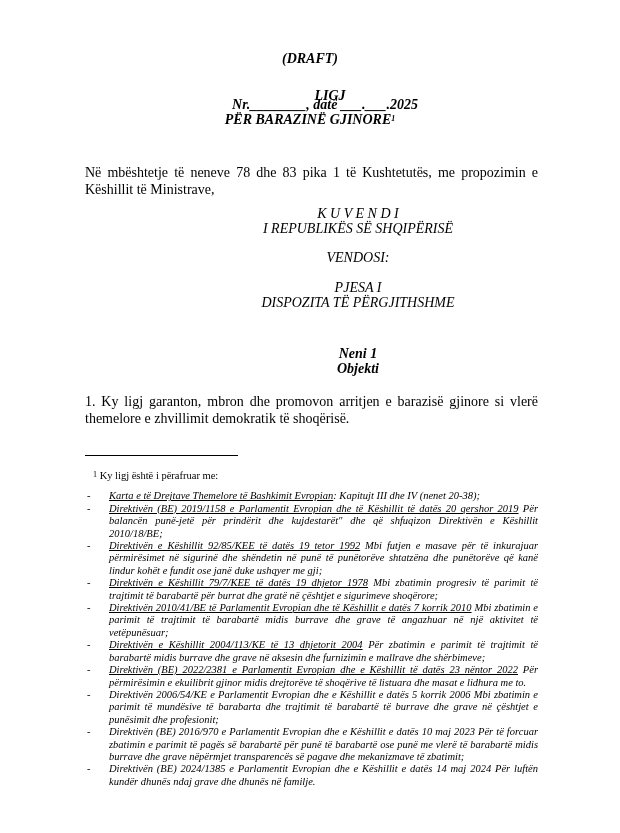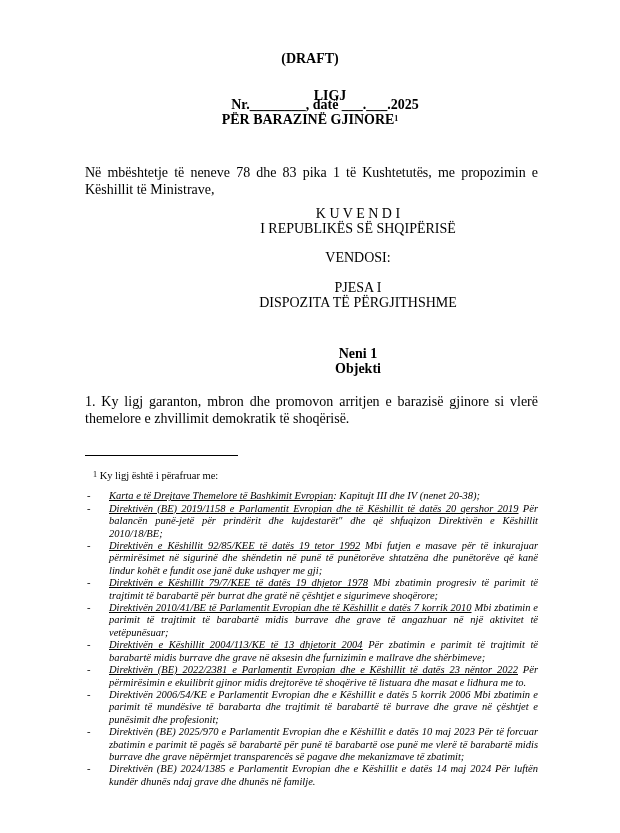--- a/index.html
+++ b/index.html
@@ -1,19 +1,19 @@
 <!DOCTYPE html>
 <html><head>
 <meta charset="utf-8">
 <style>
   html, body { margin:0; padding:0; background:#ffffff; }
   body { width:620px; height:833px; position:relative; overflow:hidden;
          font-family:"Liberation Serif", serif; color:#000; }
   .abs { position:absolute; }
-  .center { left:0; width:620px; text-align:center; }
+  .center { left:0; width:620px; text-align:center;font-style:italic; }
   .b { font-weight:bold; }
   .body { font-size:14px; line-height:16px;margin-left:48px; }
   .title { font-size:14px; line-height:15px; }
   sup.fn { font-size:8px; vertical-align:top; position:relative; top:-1px; }
   .para { left:85px; width:453px; font-size:14px; line-height:17px; text-align:justify; }
   .fn-rule { left:85px; top:455px; width:153px; height:0; border-top:1px solid #000; }
   .fn-block { left:85px; top:462px; width:453px; font-size:10.5px; line-height:12.4px; }
   .fn-intro { margin:8px; }
   .fn-list { list-style:none; margin:0; padding:0; }
   .fn-item { position:relative; padding-left:24px; text-align:justify; font-style:italic; }
@@ -51,18 +51,18 @@
     <p class="fn-intro"><sup class="fn">1</sup> <span>Ky ligj është i përafruar me:</span></p>
     <ul class="fn-list">
       <li class="fn-item"><span class="fn-dash">-</span><span class="u">Karta e të Drejtave Themelore të Bashkimit Evropian</span><span>: Kapitujt III dhe IV (nenet 20-38);</span></li>
       <li class="fn-item"><span class="fn-dash">-</span><span class="u">Direktivën (BE) 2019/1158 e Parlamentit Evropian dhe të Këshillit të datës 20 qershor 2019</span><span> Për balancën punë-jetë për prindërit dhe kujdestarët" dhe që shfuqizon Direktivën e Këshillit 2010/18/BE;</span></li>
       <li class="fn-item"><span class="fn-dash">-</span><span class="u">Direktivën e Këshillit 92/85/KEE të datës 19 tetor 1992</span><span> Mbi futjen e masave për të inkurajuar përmirësimet në sigurinë dhe shëndetin në punë të punëtorëve shtatzëna dhe punëtorëve që kanë lindur kohët e fundit ose janë duke ushqyer me gji;</span></li>
       <li class="fn-item"><span class="fn-dash">-</span><span class="u">Direktivën e Këshillit 79/7/KEE të datës 19 dhjetor 1978</span><span> Mbi zbatimin progresiv të parimit të trajtimit të barabartë për burrat dhe gratë në çështjet e sigurimeve shoqërore;</span></li>
       <li class="fn-item"><span class="fn-dash">-</span><span class="u">Direktivën 2010/41/BE të Parlamentit Evropian dhe të Këshillit e datës 7 korrik 2010</span><span> Mbi zbatimin e parimit të trajtimit të barabartë midis burrave dhe grave të angazhuar në një aktivitet të vetëpunësuar;</span></li>
       <li class="fn-item"><span class="fn-dash">-</span><span class="u">Direktivën e Këshillit 2004/113/KE të 13 dhjetorit 2004</span><span> Për zbatimin e parimit të trajtimit të barabartë midis burrave dhe grave në aksesin dhe furnizimin e mallrave dhe shërbimeve;</span></li>
       <li class="fn-item"><span class="fn-dash">-</span><span class="u">Direktivën (BE) 2022/2381 e Parlamentit Evropian dhe e Këshillit të datës 23 nëntor 2022</span><span> Për përmirësimin e ekuilibrit gjinor midis drejtorëve të shoqërive të listuara dhe masat e lidhura me to.</span></li>
       <li class="fn-item"><span class="fn-dash">-</span><span>Direktivën 2006/54/KE e Parlamentit Evropian dhe e Këshillit e datës 5 korrik 2006 Mbi zbatimin e parimit të mundësive të barabarta dhe trajtimit të barabartë të burrave dhe grave në çështjet e punësimit dhe profesionit;</span></li>
-      <li class="fn-item"><span class="fn-dash">-</span><span>Direktivën (BE) 2025/970 e Parlamentit Evropian dhe e Këshillit e datës 10 maj 2023 Për të forcuar zbatimin e parimit të pagës së barabartë për punë të barabartë ose punë me vlerë të barabartë midis burrave dhe grave nëpërmjet transparencës së pagave dhe mekanizmave të zbatimit;</span></li>
+      <li class="fn-item"><span class="fn-dash">-</span><span>Direktivën (BE) 2016/970 e Parlamentit Evropian dhe e Këshillit e datës 10 maj 2023 Për të forcuar zbatimin e parimit të pagës së barabartë për punë të barabartë ose punë me vlerë të barabartë midis burrave dhe grave nëpërmjet transparencës së pagave dhe mekanizmave të zbatimit;</span></li>
       <li class="fn-item"><span class="fn-dash">-</span><span>Direktivën (BE) 2024/1385 e Parlamentit Evropian dhe e Këshillit e datës 14 maj 2024 Për luftën kundër dhunës ndaj grave dhe dhunës në familje.</span></li>
     </ul>
   </div>
 
 </div>
 
 </body></html>

